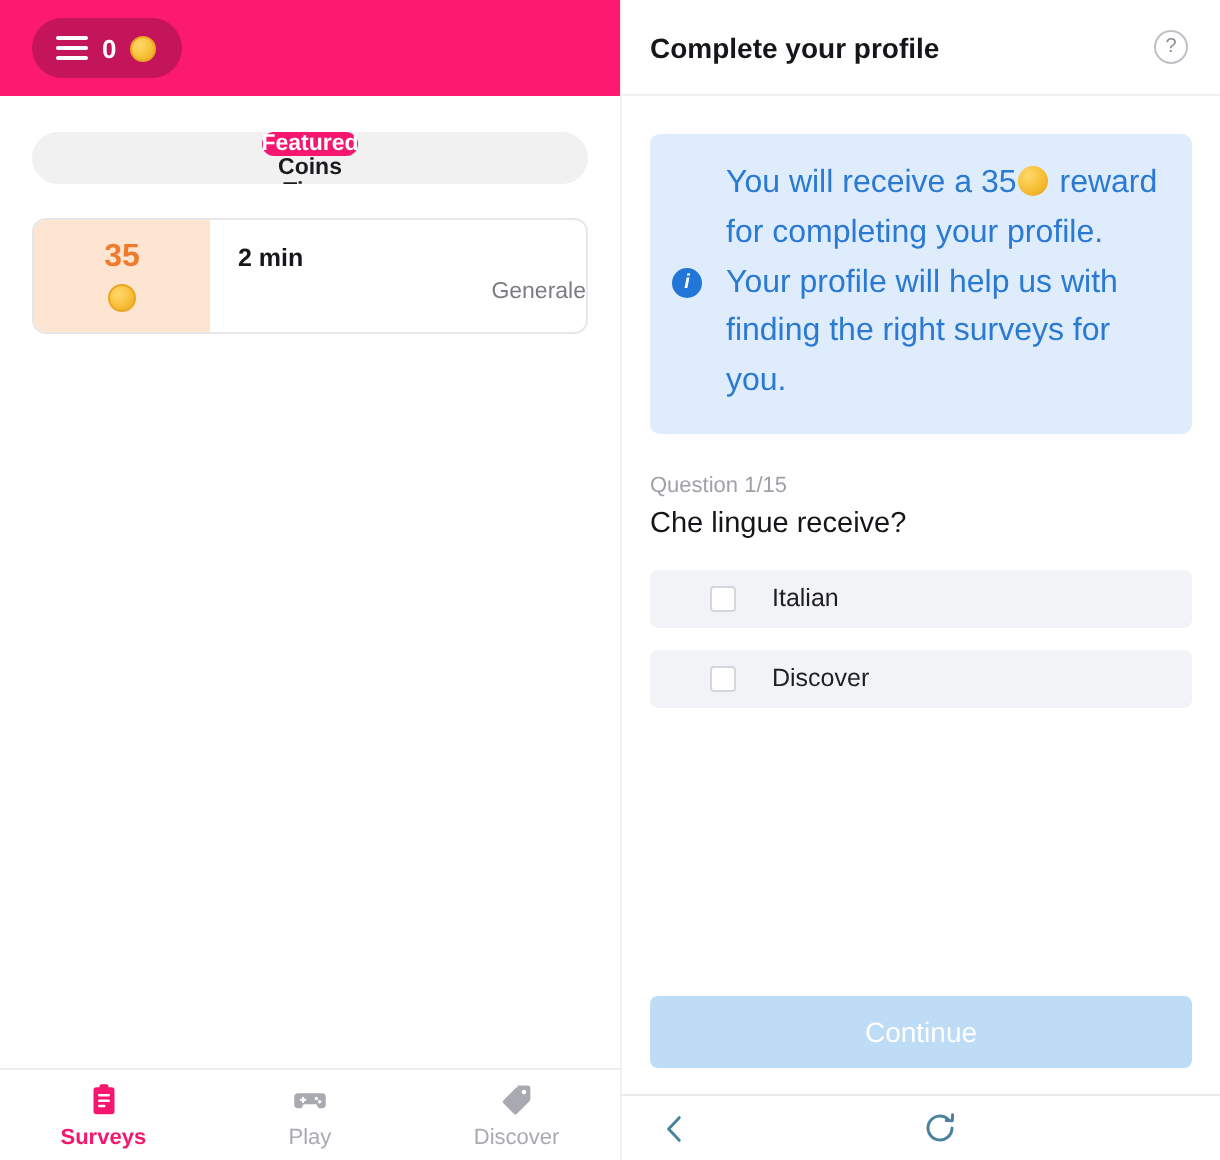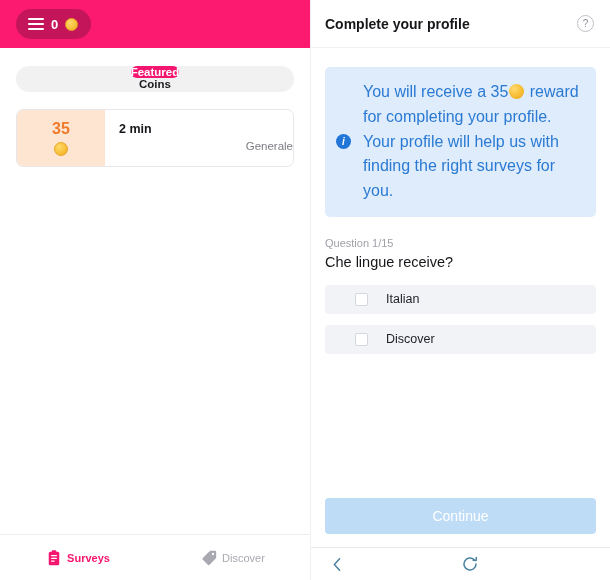--- a/index.html
+++ b/index.html
@@ -110,21 +110,21 @@
 
   .bottom-nav {
     flex: 0 0 auto;
     height: 46px;
     border-top: 1px solid #ededf0;
     display: flex; align-items: center;
     background: #ffffff;
   }
   .nav-item {
     flex: 1 1 0;
-    display: flex; flex-direction: row; align-items: center; justify-content: center;
+    display: flex; flex-direction: column; align-items: center; justify-content: center;
     gap: 4px; cursor: pointer; user-select: none;
   }
   .nav-label { font-size: 11px; color: #a9a9b2; }
   .nav-item.active .nav-label { color: #f5176f; font-weight: bold; }
   .nav-icon { width: 18px; height: 18px; display: block; }
 
   
   .right-panel {
     position: relative;
     width: 300px; height: 580px;
@@ -275,20 +275,30 @@
           <rect x="5" y="3.5" width="14" height="18" rx="2" fill="#f5176f"></rect>
           <rect x="9" y="1.5" width="6" height="3.5" rx="1.2" fill="#f5176f"></rect>
           <rect x="8" y="8" width="8" height="1.7" rx="0.85" fill="#ffffff"></rect>
           <rect x="8" y="11.6" width="8" height="1.7" rx="0.85" fill="#ffffff"></rect>
           <rect x="8" y="15.2" width="5" height="1.7" rx="0.85" fill="#ffffff"></rect>
         </svg>
         <span class="nav-label">Surveys</span>
       </div>
       <div class="nav-item">
         <svg class="nav-icon" viewBox="0 0 24 24">
+          <path d="M4 7.5h16a2.5 2.5 0 0 1 2.5 2.5v5a2.5 2.5 0 0 1-2.5 2.5h-2.2l-1.6-2.6H7.8L6.2 17.5H4A2.5 2.5 0 0 1 1.5 15v-5A2.5 2.5 0 0 1 4 7.5z" fill="#a9a9b2"></path>
+          <rect x="5.3" y="11.2" width="4.2" height="1.5" rx="0.7" fill="#ffffff"></rect>
+          <rect x="6.65" y="9.85" width="1.5" height="4.2" rx="0.7" fill="#ffffff"></rect>
+          <circle cx="16.2" cy="11" r="1.15" fill="#ffffff"></circle>
+          <circle cx="18.4" cy="13.2" r="1.15" fill="#ffffff"></circle>
+        </svg>
+        <span class="nav-label">Play</span>
+      </div>
+      <div class="nav-item">
+        <svg class="nav-icon" viewBox="0 0 24 24">
           <path d="M12.6 2.4H20a1.6 1.6 0 0 1 1.6 1.6v7.4a2 2 0 0 1-.6 1.4l-8.2 8.2a1.7 1.7 0 0 1-2.4 0l-6.6-6.6a1.7 1.7 0 0 1 0-2.4l8.2-8.2a2 2 0 0 1 1.6-.4z" fill="#a9a9b2"></path>
           <circle cx="17.3" cy="6.7" r="1.55" fill="#ffffff"></circle>
         </svg>
         <span class="nav-label">Discover</span>
       </div>
     </div>
 
   </div>
 
   <div class="right-panel">

